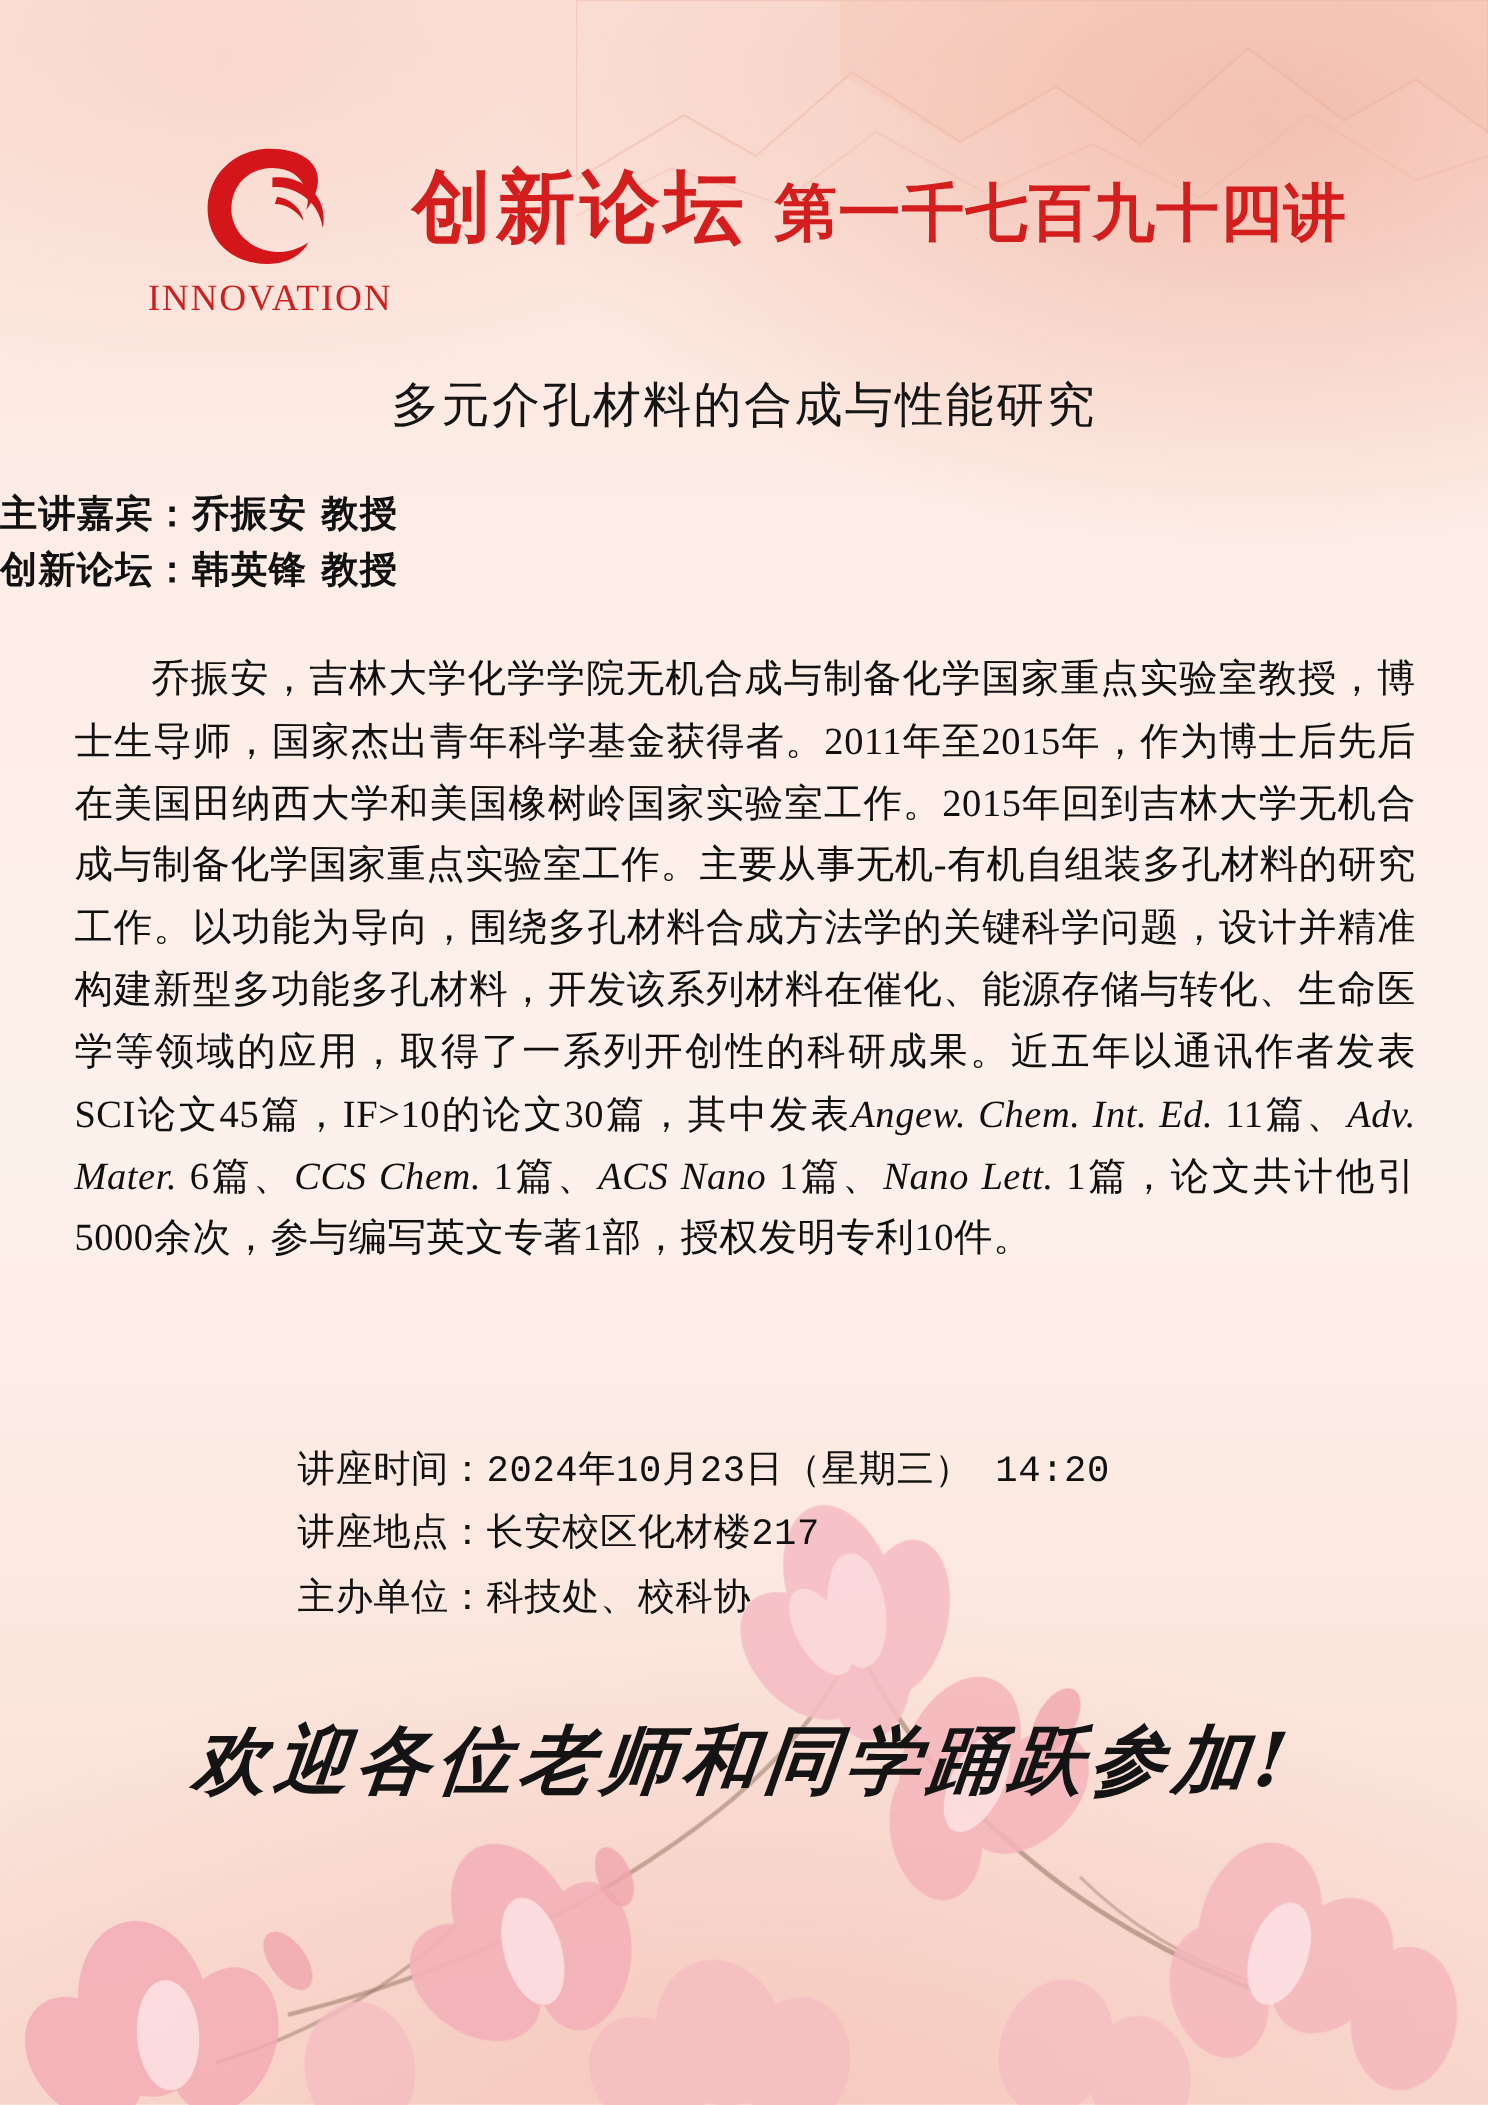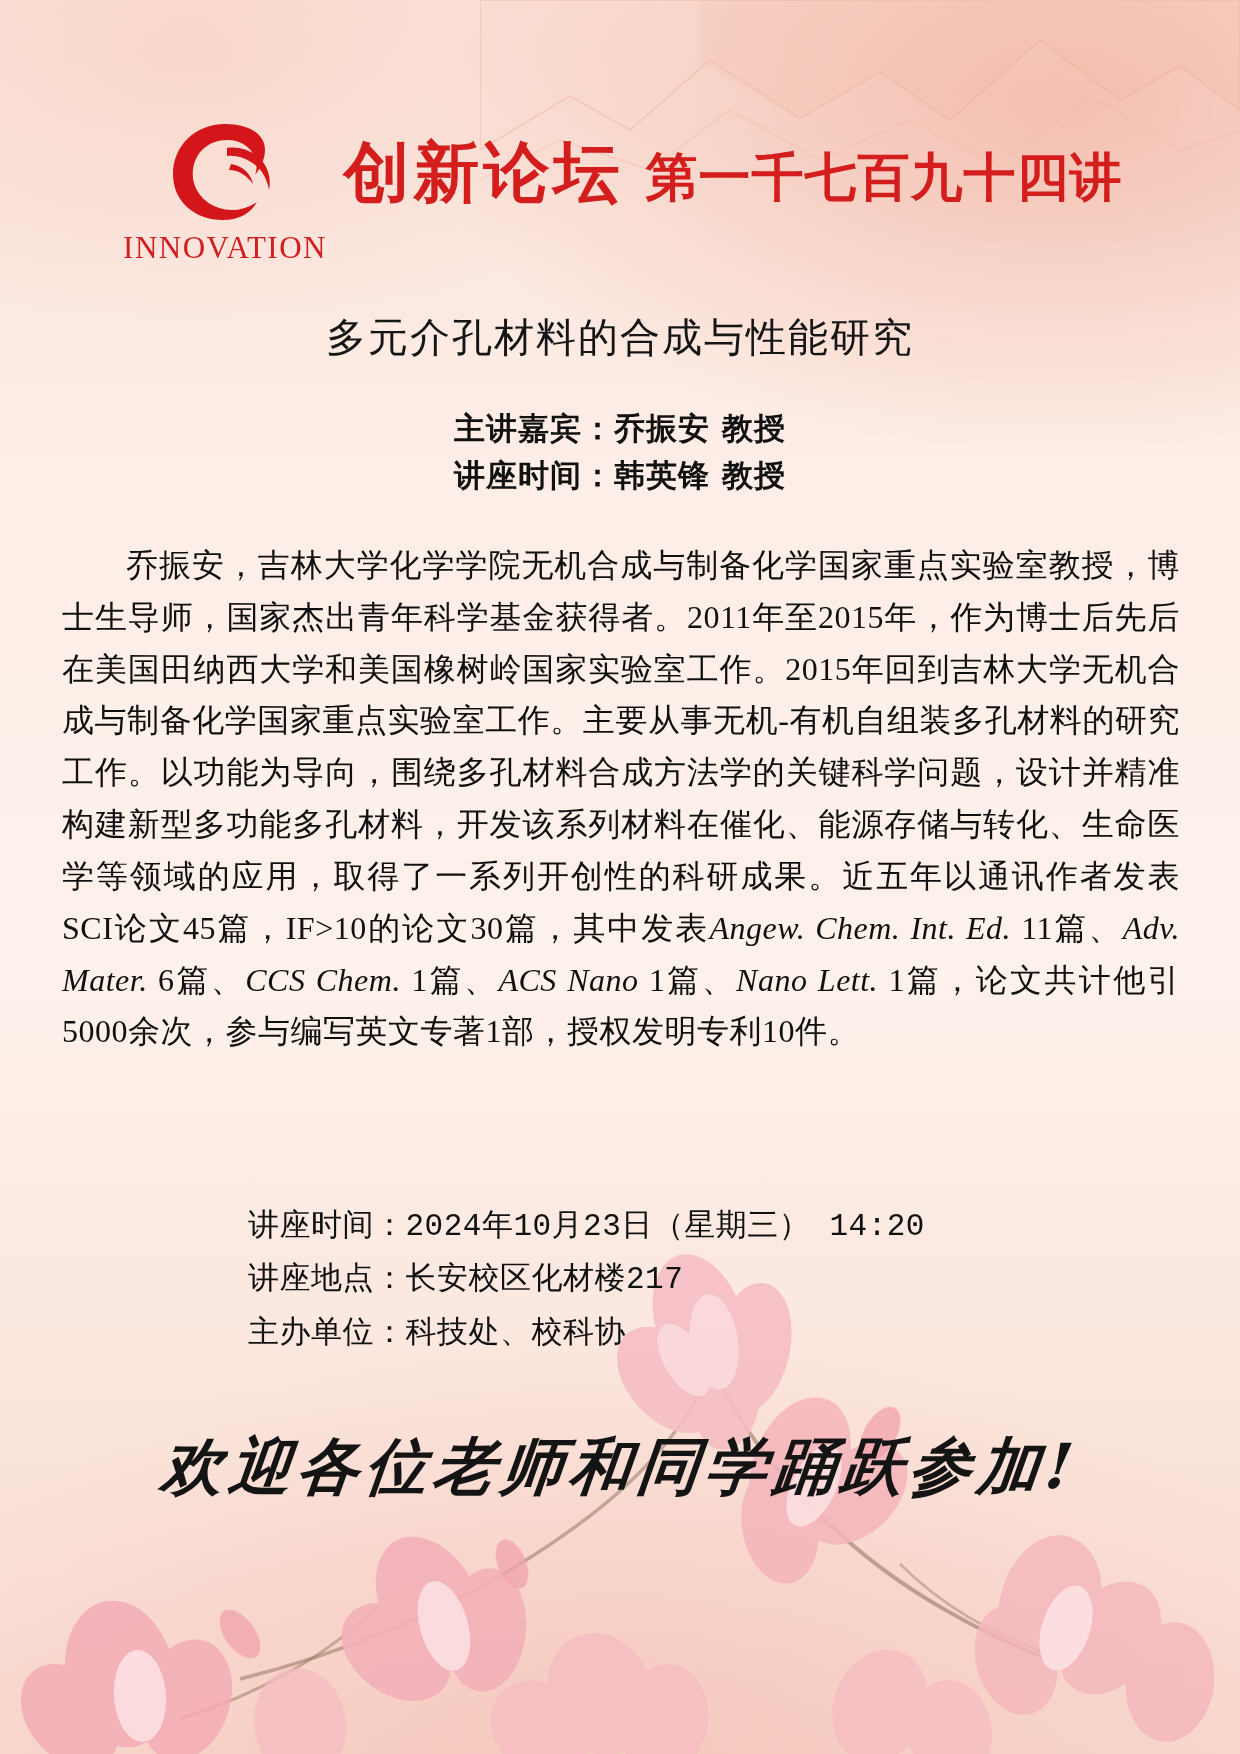--- a/index.html
+++ b/index.html
@@ -116,21 +116,20 @@
     font-size: 40px;
     font-weight: 400;
     color: #151515;
     letter-spacing: 2px;
   }
 
   .people {
     position: absolute;
     top: 405px;
     width: 1240px;
-    text-align: center;
     color: #111;
   }
   .people div {
     font-family: "DejaVu Sans", sans-serif;
     font-size: 31px;
     font-weight: 700;
     letter-spacing: 1px;
     line-height: 1.5;
   }
 
@@ -282,21 +281,21 @@
       <div class="title-block">
         <span class="forum-title">创新论坛</span>
         <span class="forum-session">第一千七百九十四讲</span>
       </div>
     </div>
 
     <div class="lecture-title">多元介孔材料的合成与性能研究</div>
 
     <div class="people">
       <div>主讲嘉宾：乔振安 教授</div>
-      <div>讲座时间：韩英锋 教授</div>
+      <div>创新论坛：韩英锋 教授</div>
     </div>
 
     <div class="bio">
       <span>乔振安，吉林大学化学学院无机合成与制备化学国家重点实验室教授，博士生导师，国家杰出青年科学基金获得者。2011年至2015年，作为博士后先后在美国田纳西大学和美国橡树岭国家实验室工作。2015年回到吉林大学无机合成与制备化学国家重点实验室工作。主要从事无机-有机自组装多孔材料的研究工作。以功能为导向，围绕多孔材料合成方法学的关键科学问题，设计并精准构建新型多功能多孔材料，开发该系列材料在催化、能源存储与转化、生命医学等领域的应用，取得了一系列开创性的科研成果。近五年以通讯作者发表SCI论文45篇，IF&gt;10的论文30篇，其中发表</span><em>Angew. Chem. Int. Ed.</em><span> 11篇、</span><em>Adv. Mater.</em><span> 6篇、</span><em>CCS Chem.</em><span> 1篇、</span><em>ACS Nano</em><span> 1篇、</span><em>Nano Lett.</em><span> 1篇，论文共计他引5000余次，参与编写英文专著1部，授权发明专利10件。</span>
     </div>
 
     <div class="info">
       <div class="row">讲座时间：2024年10月23日（星期三） 14:20</div>
       <div class="row">讲座地点：长安校区化材楼217</div>
       <div class="row">主办单位：科技处、校科协</div>

